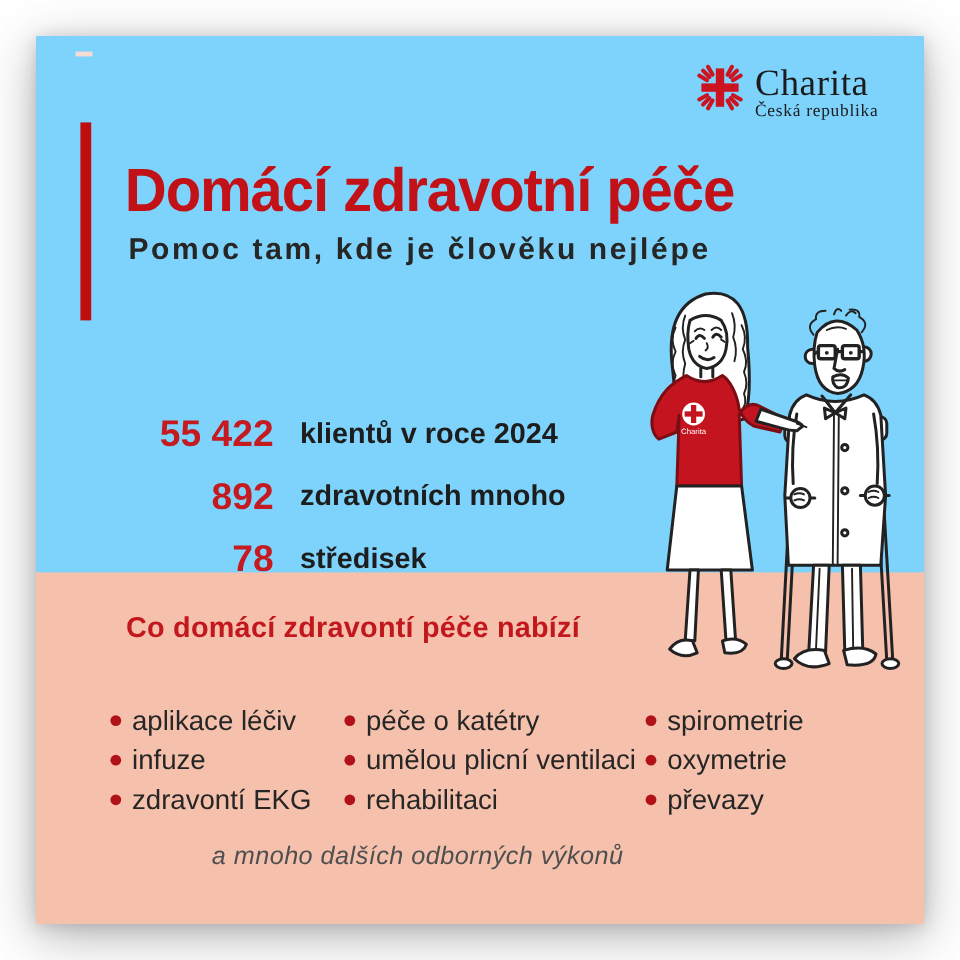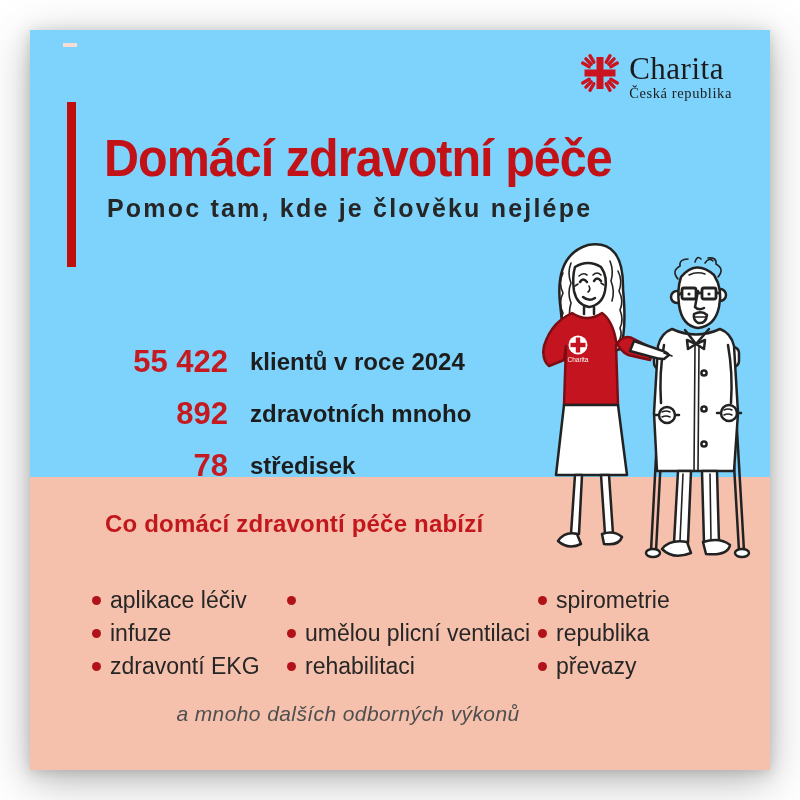--- a/index.html
+++ b/index.html
@@ -132,38 +132,39 @@
         <span>infuze</span>
       </li>
     <li>
         <span class="dot"></span>
         <span>zdravontí EKG</span>
       </li>
   </ul>
   <ul class="svc-col svc-col-2">
     <li>
         <span class="dot"></span>
+        <span>péče o katétry</span>
       </li>
     <li>
         <span class="dot"></span>
         <span>umělou plicní ventilaci</span>
       </li>
     <li>
         <span class="dot"></span>
         <span>rehabilitaci</span>
       </li>
   </ul>
   <ul class="svc-col svc-col-3">
     <li>
         <span class="dot"></span>
         <span>spirometrie</span>
       </li>
     <li>
         <span class="dot"></span>
-        <span>republika</span>
+        <span>oxymetrie</span>
       </li>
     <li>
         <span class="dot"></span>
         <span>převazy</span>
       </li>
   </ul>
 
   <div class="footnote">a mnoho dalších odborných výkonů</div>
 
   <svg class="illustration" viewBox="0 0 240 345">

